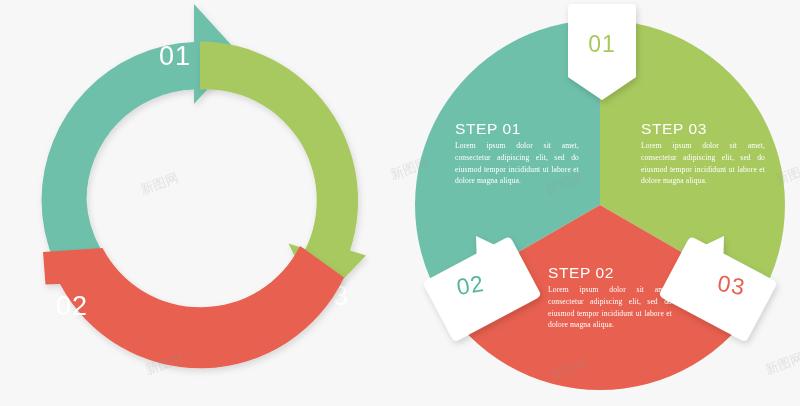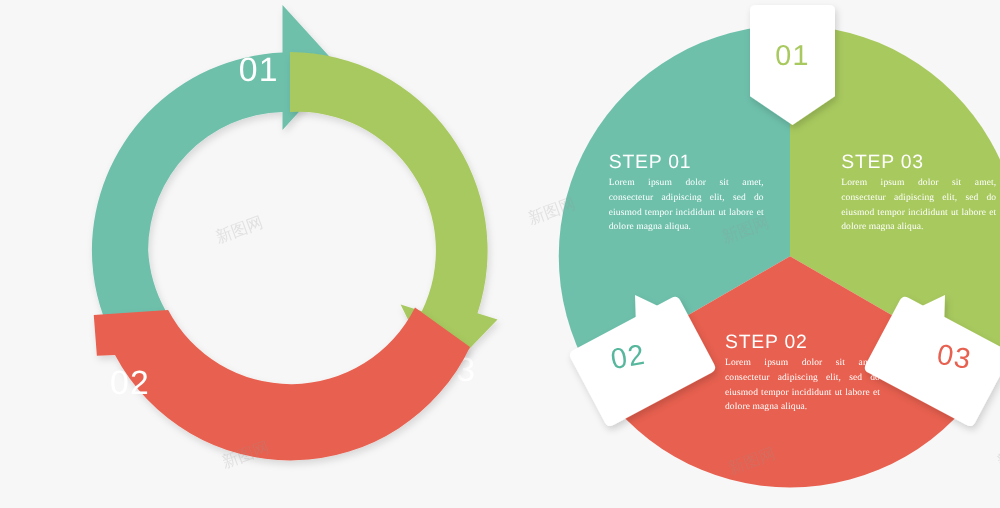--- a/index.html
+++ b/index.html
@@ -11,21 +11,20 @@
     height: 406px;
     background: #f7f7f7;
     font-family: "Liberation Sans", sans-serif;
     overflow: hidden;
   }
   #canvas {
     position: relative;
     width: 692px;
     height: 406px;
     background: #f7f7f7;
-    margin-left: 32px;
   }
   .fig {
     position: absolute;
     top: 0;
   }
   #fig-left  { left: 0;   width: 400px; height: 406px; }
   #fig-right { left: 400px; width: 400px; height: 406px; }
 
   svg { display: block; }
 

